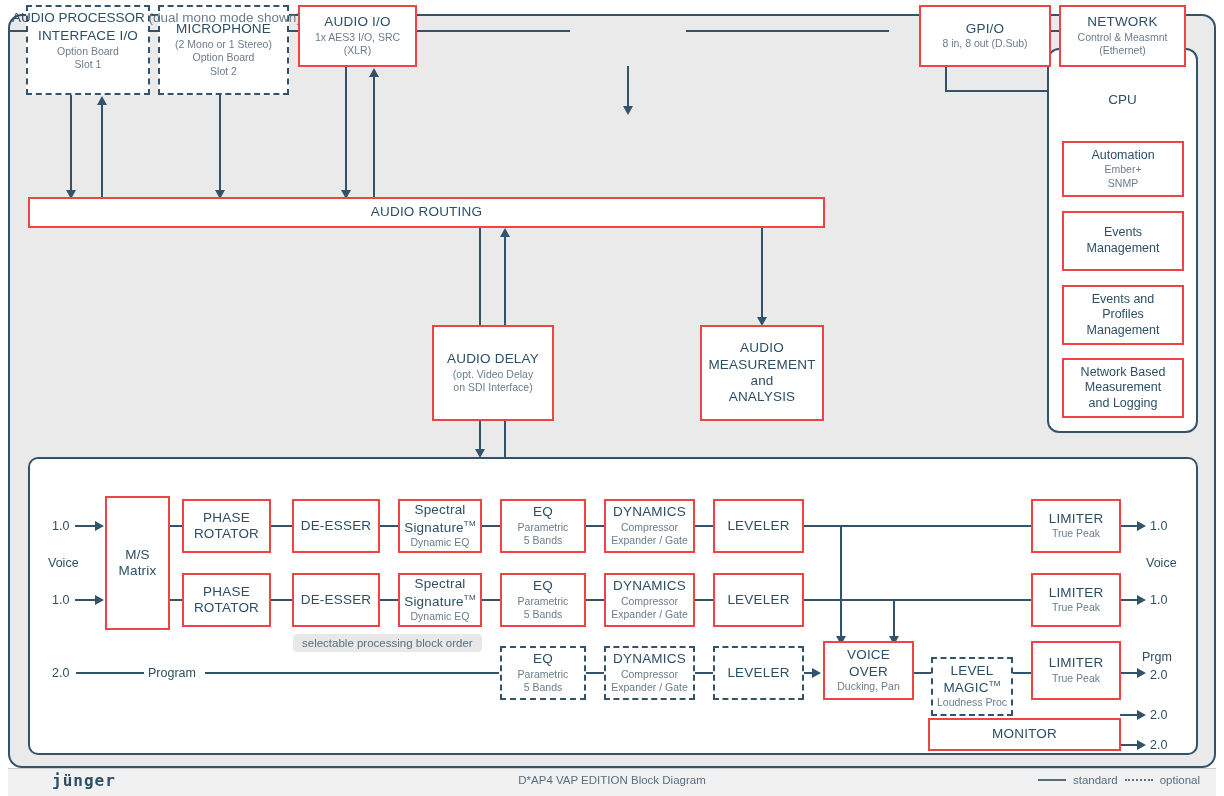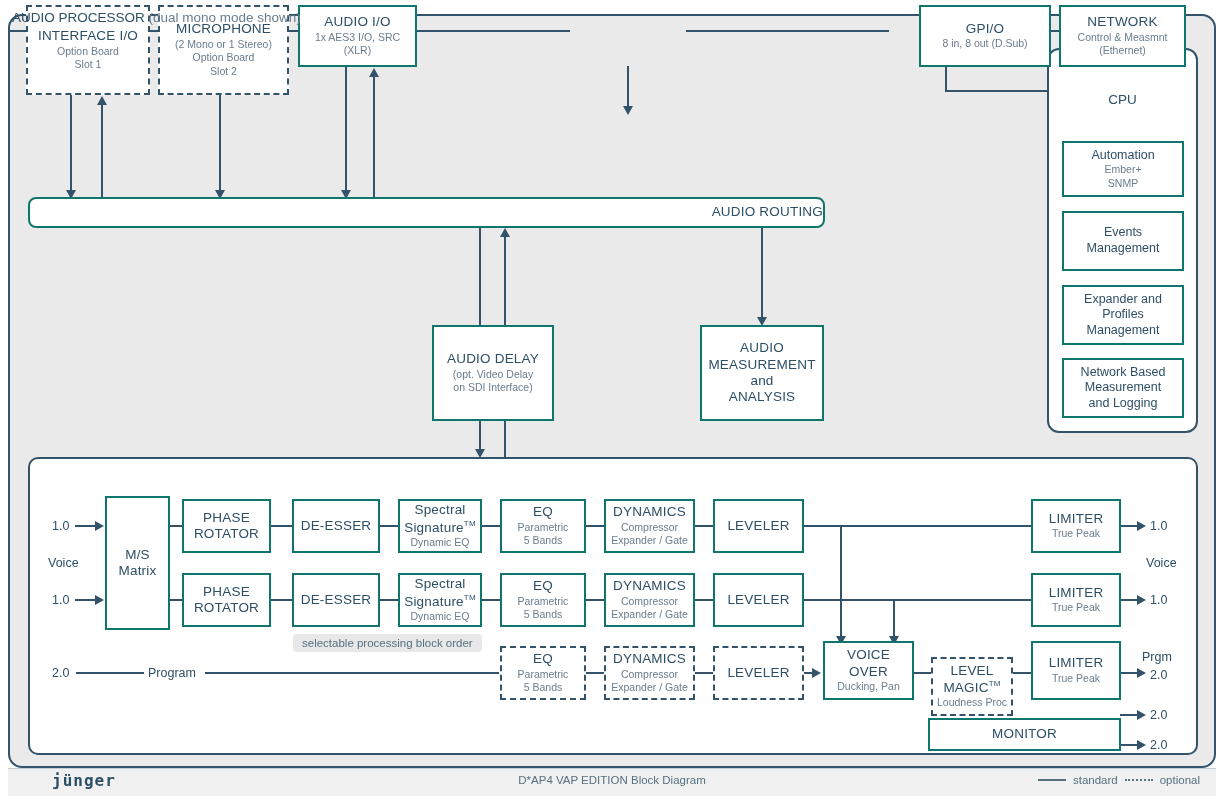--- a/index.html
+++ b/index.html
@@ -6,25 +6,25 @@
   body{font-family:"Liberation Sans","DejaVu Sans",sans-serif;}
   #page{position:relative;width:1224px;height:796px;background:#ffffff;overflow:hidden;}
 
   
   #outer-panel{position:absolute;left:8px;top:14px;width:1208px;height:754px;
     background:#eaeaea;border:2px solid #33536b;border-radius:14px;box-sizing:border-box;}
 
   
   .whitecap{position:absolute;background:#ffffff;}
 
-  .box{position:absolute;box-sizing:border-box;background:#ffffff;border:2px solid #0f766e;
+  .box{position:absolute;box-sizing:border-box;background:#ffffff;border:2px solid #ef4444;
        display:flex;flex-direction:column;align-items:center;justify-content:center;
        text-align:center;color:#2d4f66;z-index:6;}
   .box.dashed{border:2px dashed #33536b;}
-  .box.rounded{border-radius:8px;align-items:flex-end;}
+  .box.rounded{border-radius:0;}
   .t1{font-size:13.5px;letter-spacing:.2px;line-height:1.22;color:#2d4f66;}
   .t2{font-size:10.5px;line-height:1.3;color:#6a7d8c;}
   .t1b{font-size:12.5px;line-height:1.25;color:#2d4f66;}
 
   
   .ln{position:absolute;background:#33536b;z-index:4;}
   .lnv{width:2px;}
   .lnh{height:2px;}
   .ar{position:absolute;width:0;height:0;z-index:5;}
   .ar.down{border-left:5px solid transparent;border-right:5px solid transparent;border-top:9px solid #33536b;}
@@ -134,21 +134,21 @@
   <div class="box" style="left:1062px;top:141px;width:122px;height:56px;">
     <div class="t1b">Automation</div>
     <div class="t2">Ember+</div>
     <div class="t2">SNMP</div>
   </div>
   <div class="box" style="left:1062px;top:211px;width:122px;height:60px;">
     <div class="t1b">Events</div>
     <div class="t1b">Management</div>
   </div>
   <div class="box" style="left:1062px;top:285px;width:122px;height:60px;">
-    <div class="t1b">Expander and</div>
+    <div class="t1b">Events and</div>
     <div class="t1b">Profiles</div>
     <div class="t1b">Management</div>
   </div>
   <div class="box" style="left:1062px;top:358px;width:122px;height:60px;text-align:right;">
     <div class="t1b">Network Based</div>
     <div class="t1b">Measurement</div>
     <div class="t1b">and Logging</div>
   </div>
 
   <div class="box rounded" style="left:28px;top:197px;width:797px;height:31px;justify-content:center;">

